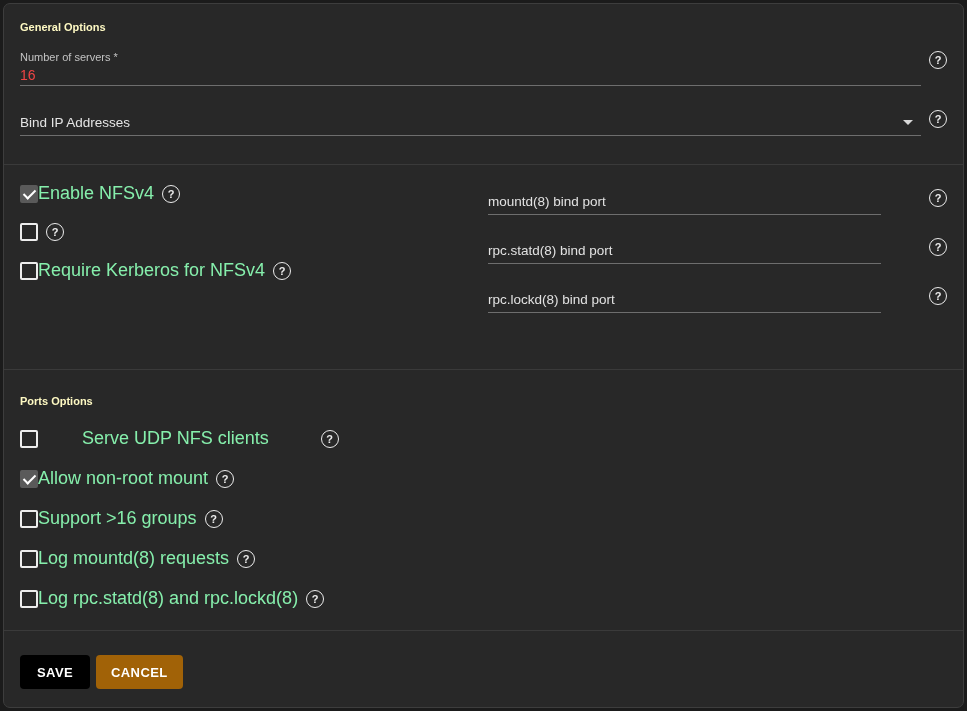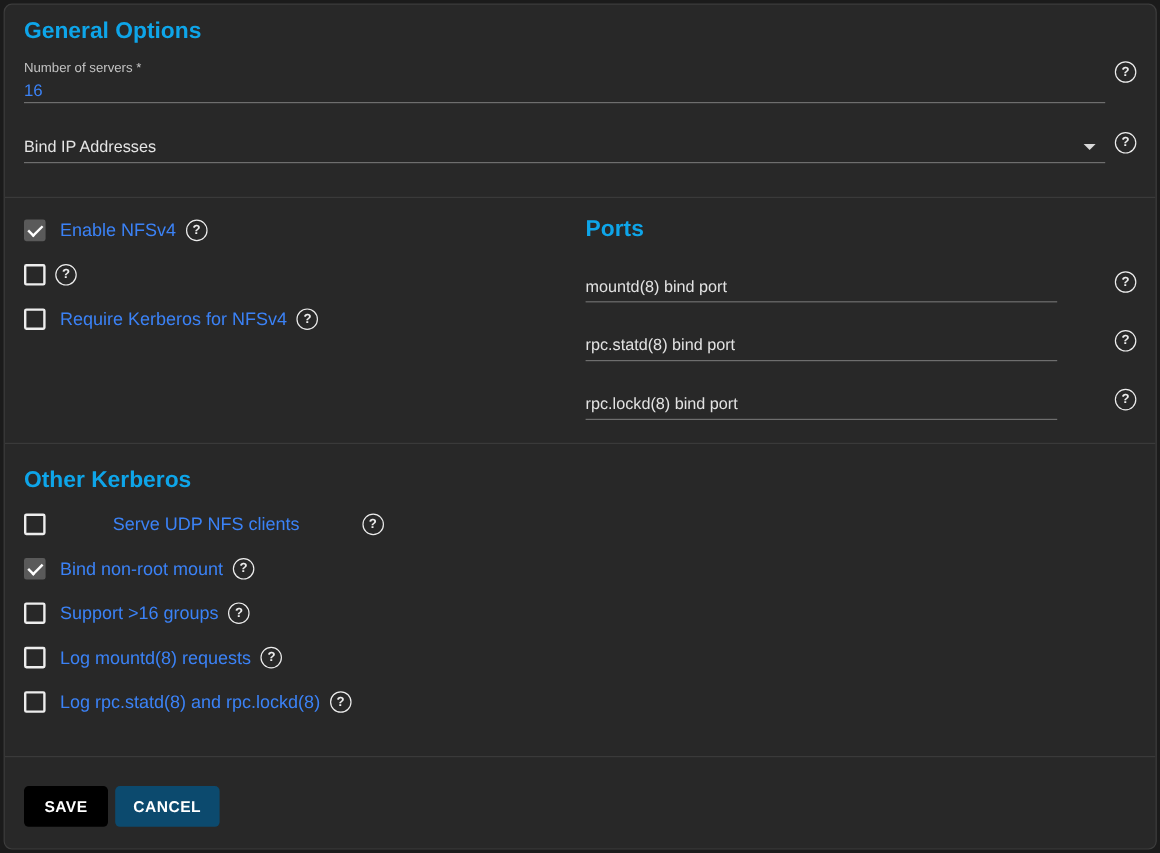--- a/index.html
+++ b/index.html
@@ -15,41 +15,41 @@
     background: #282828;
     border: 1px solid #3d3d3d;
     border-radius: 7px;
     display: flex;
     flex-direction: column;
     overflow: hidden;
   }
   .section { padding: 0 16px; }
   .section-divider { border-bottom: 1px solid #3a3a3a; }
   h2.section-title {
-    color: #0ea5e9;
-    font-size: 19px;
+    color: #fef9c3;
+    font-size: 11px;
     font-weight: 700;
     line-height: 20px;
   }
   
   .sec-general { height: 161px; }
   .sec-general .section-title { padding-top: 13px; }
   .field-row { display: flex; }
   .field-left { flex: 1; display: flex; flex-direction: column; }
   .float-label {
     color: #c3c3c3;
     font-size: 11px;
     line-height: 13px;
   }
   .text-input {
     background: transparent;
     border: none;
     border-bottom: 1px solid #6e6e6e;
     outline: none;
-    color: #3b82f6;
+    color: #ef4444;
     font-family: "Liberation Sans", sans-serif;
     font-size: 14px;
     height: 22px;
     width: 100%;
     padding: 0;
   }
   .text-input::placeholder { color: #e2e2e2; opacity: 1; }
   .row-servers { margin-top: 14px; }
   .row-bindip { margin-top: 24px; }
   .select-line {
@@ -108,23 +108,23 @@
   .checkbox.checked::after {
     content: "";
     position: absolute;
     left: 4px; top: 0px;
     width: 5px; height: 10px;
     border-right: 2px solid #ffffff;
     border-bottom: 2px solid #ffffff;
     transform: rotate(45deg);
   }
   .checkbox-label {
-    margin-left: 12px;
-    color: #3b82f6;
-    font-size: 15px;
+    margin-left: 0;
+    color: #86efac;
+    font-size: 18px;
   }
   .checkbox-row .help-icon { margin-left: 8px; margin-bottom: 0; }
   .port-field { margin-top: 23px; gap: 40px; }
   .port-field.first { margin-top: 24px; }
   .port-field .text-input { height: 26px; font-size: 13.5px; }
   
   .sec-other { flex: 1; }
   .sec-other .section-title { padding-top: 21px; }
   .sec-other .checkbox-row.first { margin-top: 17px; gap: 44px; }
   
@@ -140,21 +140,21 @@
     border: none;
     border-radius: 4px;
     color: #ffffff;
     font-family: "Liberation Sans", sans-serif;
     font-size: 13px;
     font-weight: 700;
     letter-spacing: 0.4px;
     cursor: pointer;
   }
   .btn-save { background: #000000; padding: 0 17px; }
-  .btn-cancel { background: #0c4a6e; padding: 0 15px; margin-left: 6px; }
+  .btn-cancel { background: #a16207; padding: 0 15px; margin-left: 6px; }
 </style>
 </head>
 <body>
 
 <div class="card">
 
   <div class="section section-divider sec-general">
     <h2 class="section-title">General Options</h2>
 
     <div class="field-row row-servers">
@@ -190,21 +190,20 @@
       </div>
 
       <div class="checkbox-row">
         <span class="checkbox"></span>
         <span class="checkbox-label">Require Kerberos for NFSv4</span>
         <span class="help-icon">?</span>
       </div>
     </div>
 
     <div class="col-right">
-      <h2 class="section-title">Ports</h2>
 
       <div class="field-row port-field first">
         <div class="field-left">
           <input class="text-input" type="text" placeholder="mountd(8) bind port" style="">
         </div>
         <span class="help-icon">?</span>
       </div>
 
       <div class="field-row port-field">
         <div class="field-left">
@@ -216,31 +215,31 @@
       <div class="field-row port-field">
         <div class="field-left">
           <input class="text-input" type="text" placeholder="rpc.lockd(8) bind port" style="">
         </div>
         <span class="help-icon">?</span>
       </div>
     </div>
   </div>
 
   <div class="section sec-other">
-    <h2 class="section-title">Other Kerberos</h2>
+    <h2 class="section-title">Ports Options</h2>
 
     <div class="checkbox-row first">
       <span class="checkbox"></span>
       <span class="checkbox-label">Serve UDP NFS clients</span>
       <span class="help-icon">?</span>
     </div>
 
     <div class="checkbox-row">
       <span class="checkbox checked"></span>
-      <span class="checkbox-label">Bind non-root mount</span>
+      <span class="checkbox-label">Allow non-root mount</span>
       <span class="help-icon">?</span>
     </div>
 
     <div class="checkbox-row">
       <span class="checkbox"></span>
       <span class="checkbox-label">Support &gt;16 groups</span>
       <span class="help-icon">?</span>
     </div>
 
     <div class="checkbox-row">

